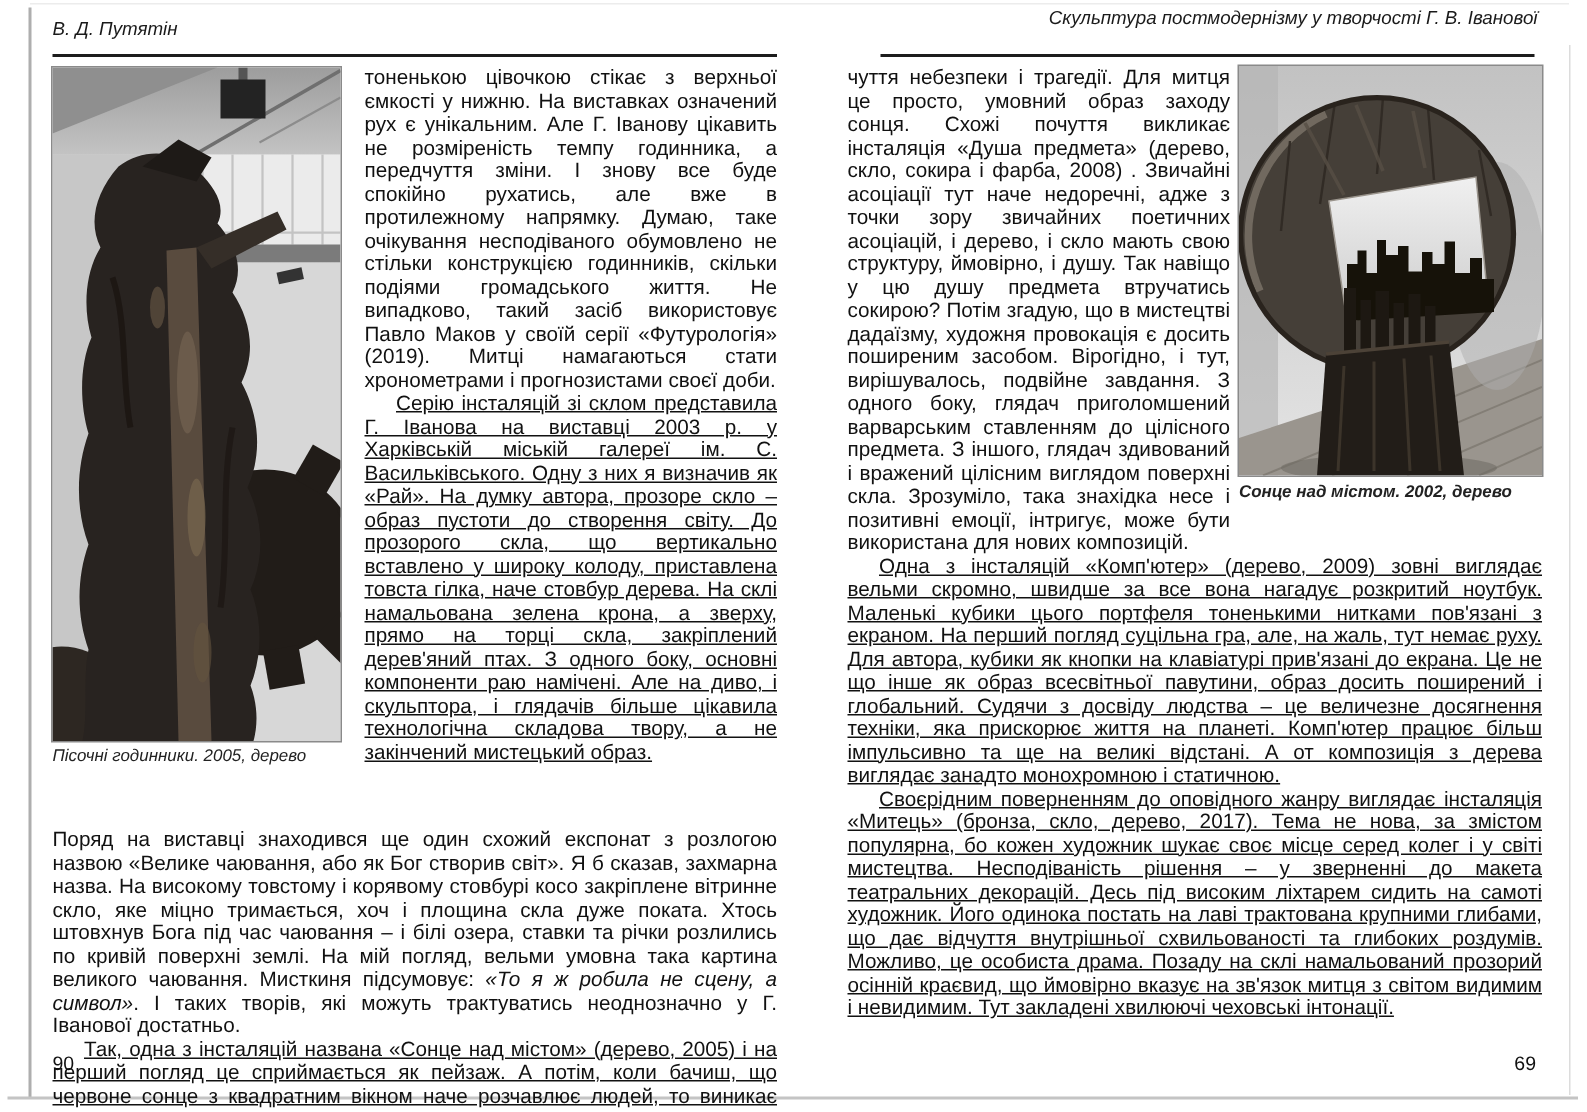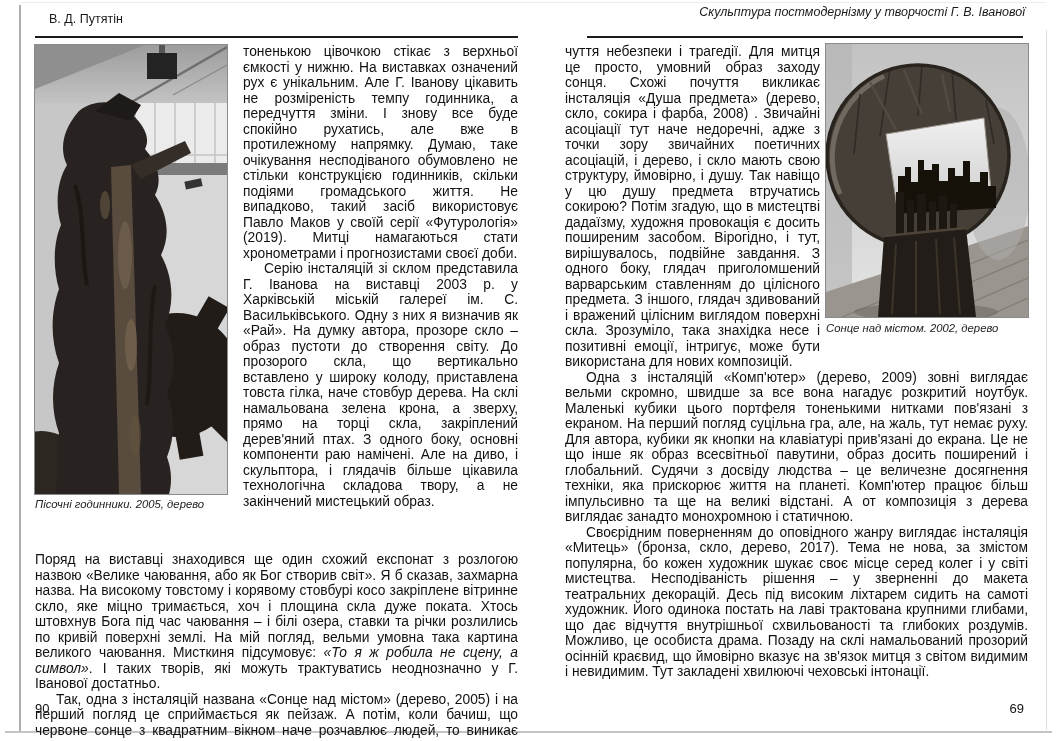--- a/index.html
+++ b/index.html
@@ -9,43 +9,43 @@
     font-family:"Liberation Sans","DejaVu Sans",sans-serif;
     color:#111;
   }
   
   .edge-left{position:absolute;left:19px;top:5px;height:727px;width:2px;background:#aeaeae;}
   .edge-bottom{position:absolute;left:5px;top:731px;width:1047px;height:2px;background:#c4c4c4;}
   .edge-right{position:absolute;left:1046px;top:30px;height:700px;width:1px;background:#dcdcdc;}
   .edge-top{position:absolute;left:20px;top:2px;width:1026px;height:1px;background:#ececec;}
 
   
-  .running-author{position:absolute;left:49px;top:12px;font-size:12.5px;color:#1a1a1a;}
+  .running-author{position:absolute;left:35px;top:12px;font-size:12.5px;font-style:italic;color:#1a1a1a;}
   .running-title{position:absolute;right:33px;top:5px;text-align:right;font-size:12.5px;font-style:italic;line-height:14.5px;color:#1a1a1a;}
   .rule{position:absolute;top:36px;height:1.5px;background:#1c1c1c;}
   .rule-left{left:35px;width:483px;}
   .rule-right{left:587px;width:436px;}
 
   
   .bodytext{font-size:13.8px;line-height:15.5px;text-align:justify;hyphens:auto;-webkit-hyphens:auto;}
   .bodytext p{margin:0;}
-  p.indent{text-indent:21px;}
+  p.indent{text-indent:21px;text-decoration:underline;}
 
   
   .lp-photo{position:absolute;left:35px;top:45px;width:192px;height:449px;outline:1px solid #8a8a8a;}
   .lp-caption{position:absolute;left:35px;top:498px;width:200px;font-size:11.3px;font-style:italic;color:#222;}
   .lp-column{position:absolute;left:243px;top:44px;width:275px;}
   .lp-bottom{position:absolute;left:35px;top:536px;width:483px;margin-top:16px;}
   .lp-pagenum{position:absolute;left:35px;top:701px;font-size:13px;}
 
   
   .rp-content{position:absolute;left:565px;top:44px;width:463px;}
   .rp-figure{float:right;width:202px;margin-left:6px;margin-bottom:3px;}
   .rp-photo{width:202px;height:273px;outline:1px solid #8a8a8a;display:block;}
-  .rp-caption{margin-top:4px;font-size:11.3px;font-style:italic;color:#222;}
+  .rp-caption{margin-top:4px;font-size:11.3px;font-style:italic;color:#222;font-weight:bold;}
   .rp-pagenum{position:absolute;right:34px;top:701px;font-size:13px;text-align:right;}
 
   .quote-italic{font-style:italic;}
   svg{display:block;}
 </style>
 </head>
 <body>
 
 <div class="sheet">
 

